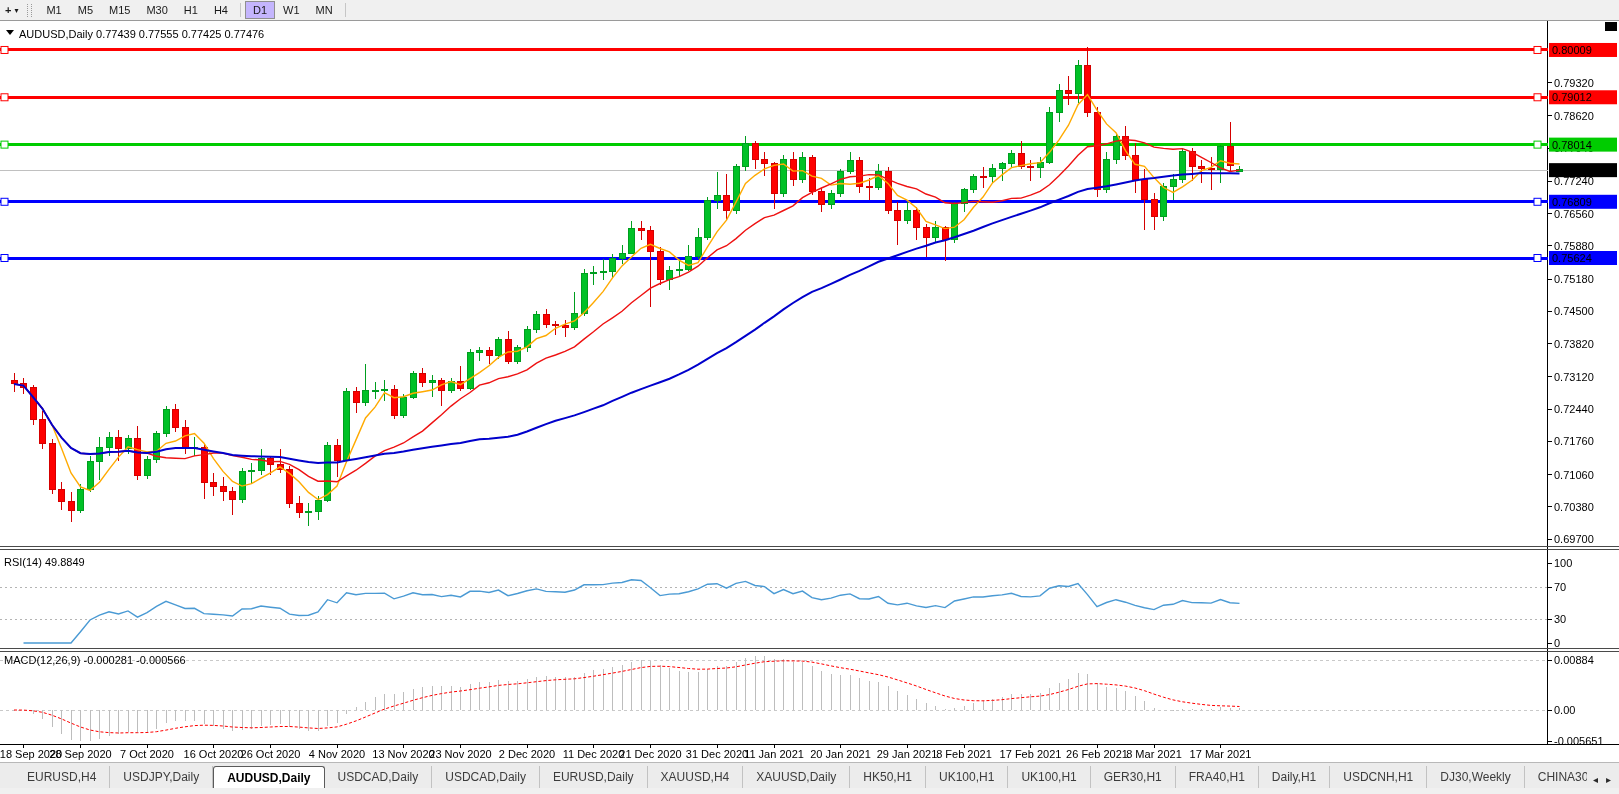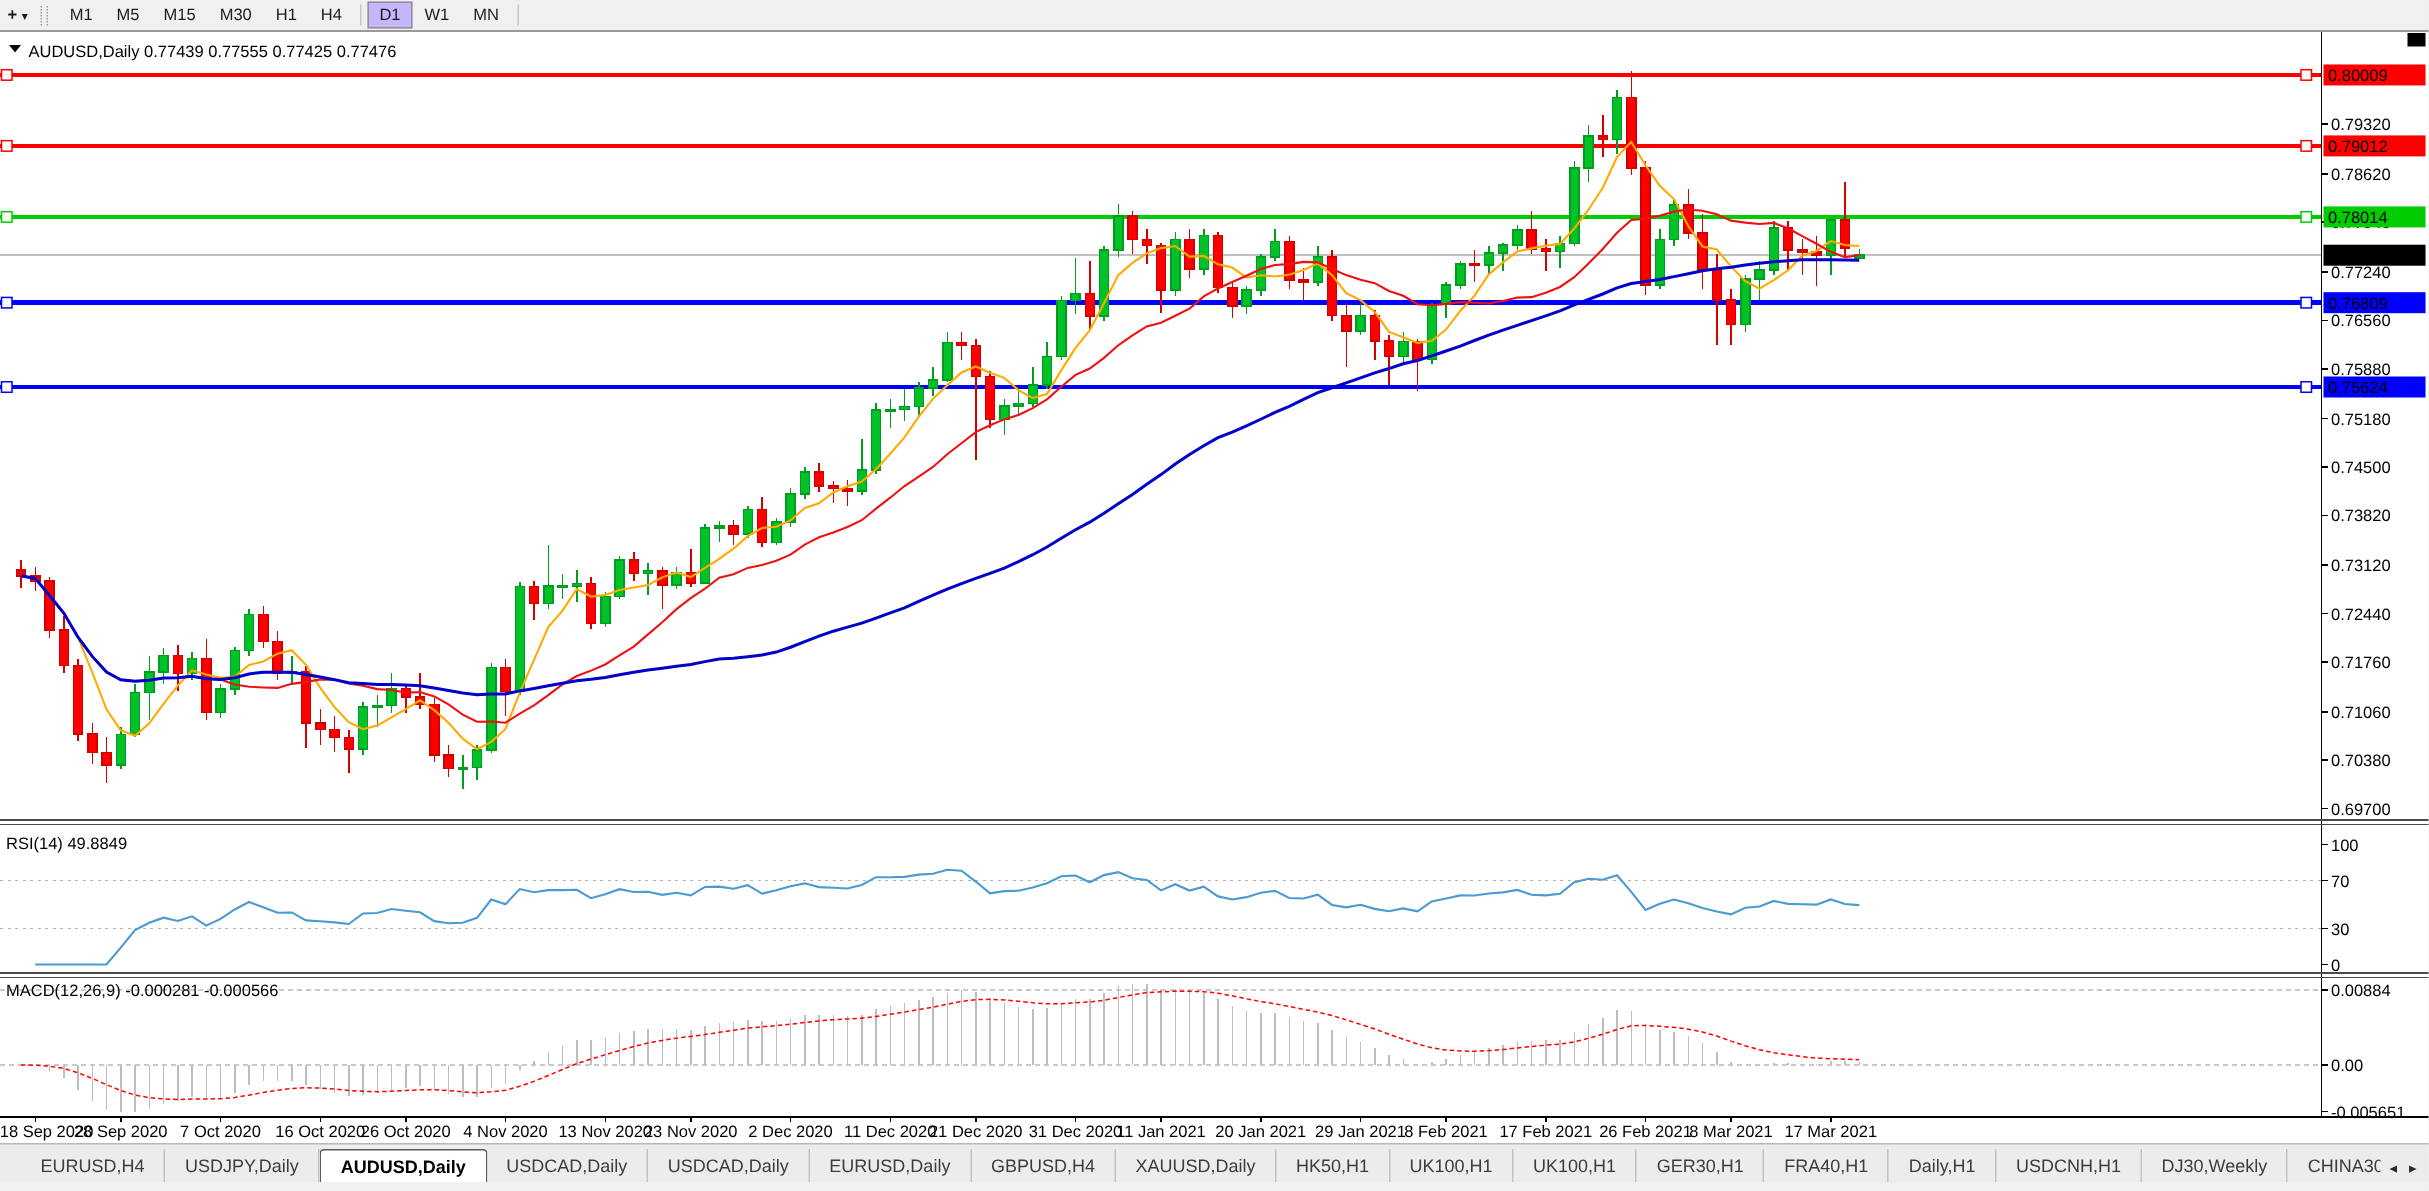--- a/index.html
+++ b/index.html
@@ -612,21 +612,21 @@
   </svg>
 
 <div class="tabbar">
   <div id="tabs">
       <div class="tab">EURUSD,H4</div>
       <div class="tab">USDJPY,Daily</div>
       <div class="tab active">AUDUSD,Daily</div>
       <div class="tab">USDCAD,Daily</div>
       <div class="tab">USDCAD,Daily</div>
       <div class="tab">EURUSD,Daily</div>
-      <div class="tab">GBPUSD,H4</div>
+      <div class="tab">XAUUSD,H4</div>
       <div class="tab">XAUUSD,Daily</div>
       <div class="tab">HK50,H1</div>
       <div class="tab">UK100,H1</div>
       <div class="tab">UK100,H1</div>
       <div class="tab">GER30,H1</div>
       <div class="tab">FRA40,H1</div>
       <div class="tab">Daily,H1</div>
       <div class="tab">USDCNH,H1</div>
       <div class="tab">DJ30,Weekly</div>
       <div class="tab">CHINA300,H1</div>

